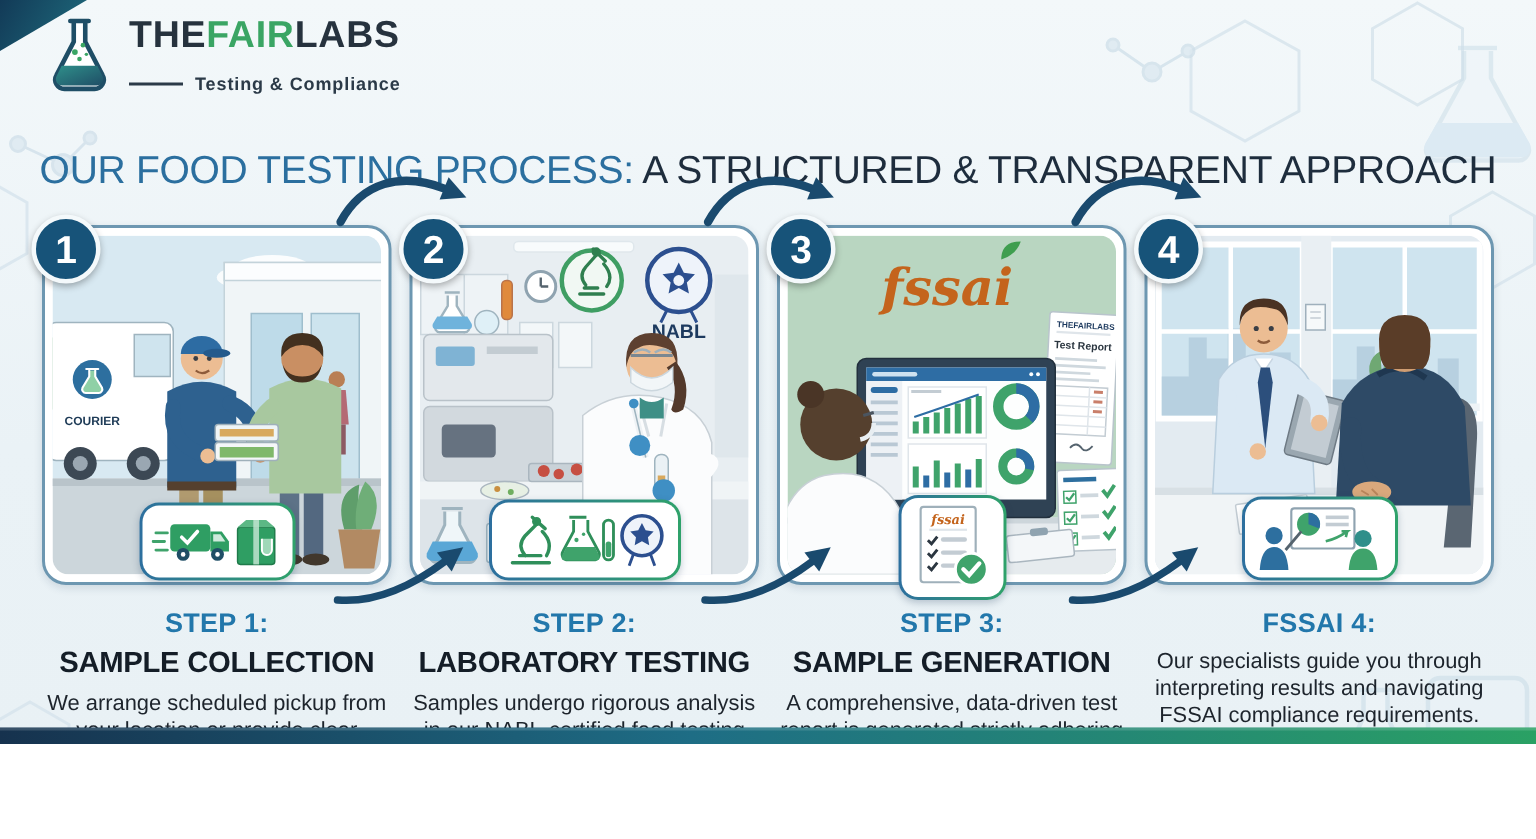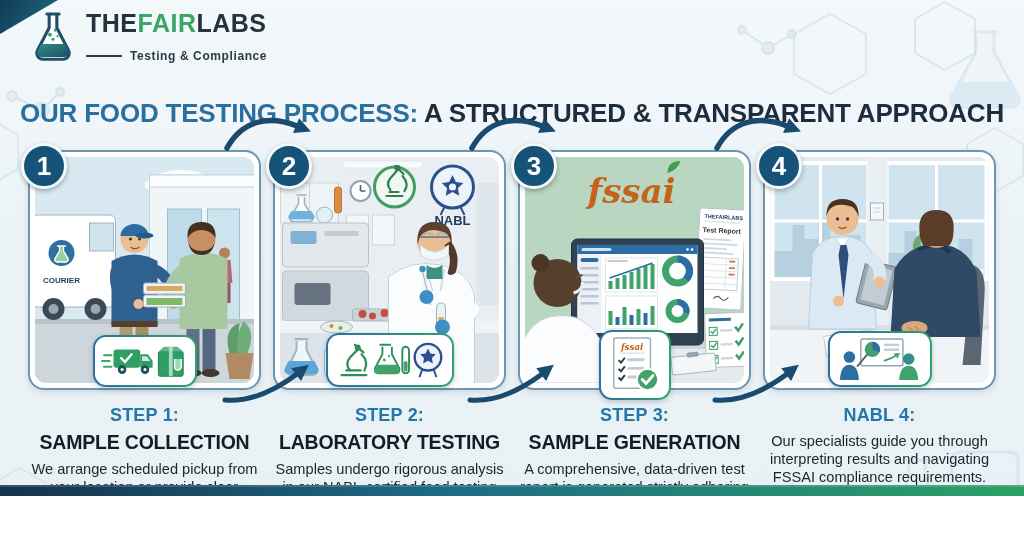--- a/index.html
+++ b/index.html
@@ -13,21 +13,21 @@
   
   .logo{position:absolute;top:10px;left:30px;display:flex;align-items:center;gap:10px;z-index:2;}
   .logo-flask svg{width:46px;height:54px;display:block;}
   .logo-name{font-size:25px;font-weight:bold;color:#26323e;letter-spacing:.5px;line-height:1;}
   .logo-name .green{color:#3aa564;}
   .tagline-row{display:flex;align-items:center;gap:8px;margin-top:13px;}
   .tag-dash{width:36px;height:2px;background:#2b3a48;}
   .tagline{font-size:12px;font-weight:bold;color:#2b3a48;letter-spacing:.6px;}
   
   .title{position:absolute;top:81px;left:0;right:0;text-align:center;z-index:2;
-    font-size:26px;font-weight:bold;letter-spacing:-.2px;white-space:nowrap;}
+    font-size:26px;font-weight:normal;letter-spacing:-.2px;white-space:nowrap;}
   .title .hl{color:#2b6f9f;}
   .title .rest{color:#1e2d3d;}
   
   .row{position:absolute;top:150px;left:28px;width:968px;display:flex;gap:12px;z-index:1;}
   .col{width:233px;position:relative;display:flex;flex-direction:column;align-items:center;}
   .panel{position:relative;width:233px;height:240px;background:#fff;border:2px solid #6d97b1;
     border-radius:16px;padding:5px;box-sizing:border-box;box-shadow:0 2px 6px rgba(30,60,90,.14);}
   .scene{width:100%;height:100%;border-radius:11px;overflow:hidden;}
   .scene svg{display:block;width:100%;height:100%;}
   .num{position:absolute;top:-9px;left:-9px;width:46px;height:46px;border-radius:50%;
@@ -503,21 +503,21 @@
                 <circle cx="14" cy="22" r="6" fill="#2d6f9f"></circle>
                 <path d="M4 46 q1 -16 10 -16 q9 0 10 16 Z" fill="#2d6f9f"></path>
                 <path d="M22 32 L33 19" stroke="#55636e" stroke-width="2"></path>
                 <circle cx="76" cy="24" r="6" fill="#2f8f8a"></circle>
                 <path d="M66 46 q1 -15 10 -15 q9 0 10 15 Z" fill="#3fa36b"></path>
               </g>
             </svg>
           </div>
         </div>
       </div>
-      <div class="step-heading">NABL 4:</div>
+      <div class="step-heading">FSSAI 4:</div>
       <p class="step-desc">Our specialists guide you through interpreting results and navigating FSSAI compliance requirements.</p>
     </div>
   </div>
 
   <svg class="arrow a-top a1" viewBox="0 0 92 40">
     <path d="M4 36 C18 10 44 2 74 14" stroke="#1a4a6e" stroke-width="5.5" fill="none" stroke-linecap="round"></path>
     <g transform="translate(74,14) rotate(22)">
         <path d="M-1 -8 L15 0 L-1 8 Z" fill="#1a4a6e"></path>
       </g>
   </svg>

